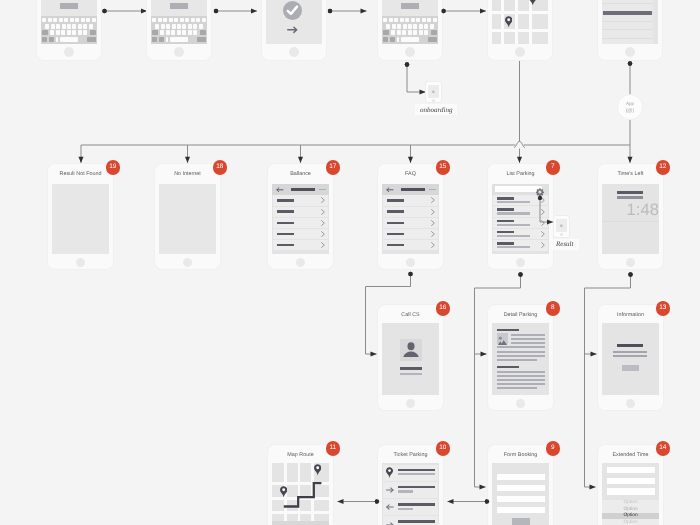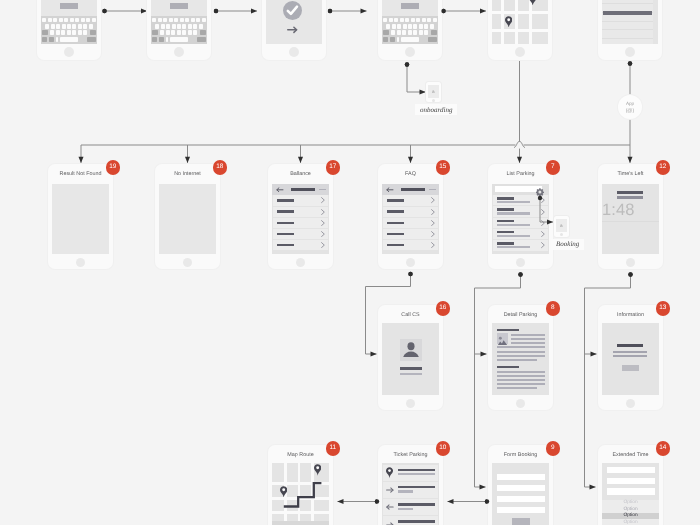--- a/index.html
+++ b/index.html
@@ -400,21 +400,21 @@
       </svg>
       <div class="home" style="left:28px;top:93.5px;width:9px;height:9px"></div>
     </div>
     <div class="badge" style="left:545.5px;top:160px" data-bind="screens.10.badge">7</div>
 <div class="card" style="left:598px;top:164px;width:65px;height:105px">
       <div class="ctitle" style="top:6.5px" data-bind="screens.11.title">Time's Left</div>
       <div class="screen" style="left:4px;top:20px;width:57px;height:70px">
         <div style="position:absolute;left:0;top:0;width:57px;height:70px;background:#e4e4e4">
           <div style="position:absolute;left:14.5px;top:7.4px;width:26px;height:2.6px;background:#5b5b66"></div>
           <div style="position:absolute;left:14.5px;top:12.4px;width:26px;height:2.2px;background:#8e8e99"></div>
-          <div style="position:absolute;left:0;right:0;top:18.2px;text-align:left;font-size:16.5px;line-height:16px;color:#bcbcbc;letter-spacing:0.1px" data-bind="screens.11.timer">1:48</div>
+          <div style="position:absolute;left:0;right:0;top:18.2px;text-align:right;font-size:16.5px;line-height:16px;color:#bcbcbc;letter-spacing:0.1px" data-bind="screens.11.timer">1:48</div>
           <div style="position:absolute;left:0;top:36.5px;width:57px;height:0.8px;background:#dcdcdc"></div>
         </div>
       </div>
       <div class="home" style="left:28px;top:93.5px;width:9px;height:9px"></div>
     </div>
     <div class="badge" style="left:655.5px;top:160px" data-bind="screens.11.badge">12</div>
 <div class="card" style="left:378px;top:305px;width:65px;height:105px">
       <div class="ctitle" style="top:6.5px" data-bind="screens.12.title">Call CS</div>
       <div class="screen" style="left:4px;top:18px;width:57px;height:72px">
         <div style="position:absolute;left:0;top:0;width:57px;height:72px;background:#e4e4e4">
@@ -593,19 +593,19 @@
       </div>
       <div class="note" style="left:-11px;top:22.5px" data-bind="annotations.0.label">onboarding</div>
     </div>
 <div style="position:absolute;left:554px;top:216px">
       <div class="minicard" style="left:0;top:0;width:14.5px;height:20.5px">
         <div class="miniscreen" style="left:2px;top:3px;width:10.5px;height:13px">
           <span data-bind="annotations.1.glyph">a</span>
         </div>
         <div class="minihome" style="left:5.8px;top:17px;width:3px;height:3px"></div>
       </div>
-      <div class="note" style="left:-3px;top:22.5px" data-bind="annotations.1.label">Booking</div>
+      <div class="note" style="left:-3px;top:22.5px" data-bind="annotations.1.label">Result</div>
     </div>
 <div class="appnode" style="left:618px;top:95px;width:24px;height:24px">
       <div class="applabel" style="top:5.6px" data-bind="app_node.label">App</div>
       <div class="applabel" style="top:12.6px;font-size:5.2px" data-bind="app_node.sub">(@)</div>
     </div>
 </div>
 
 </body></html>

